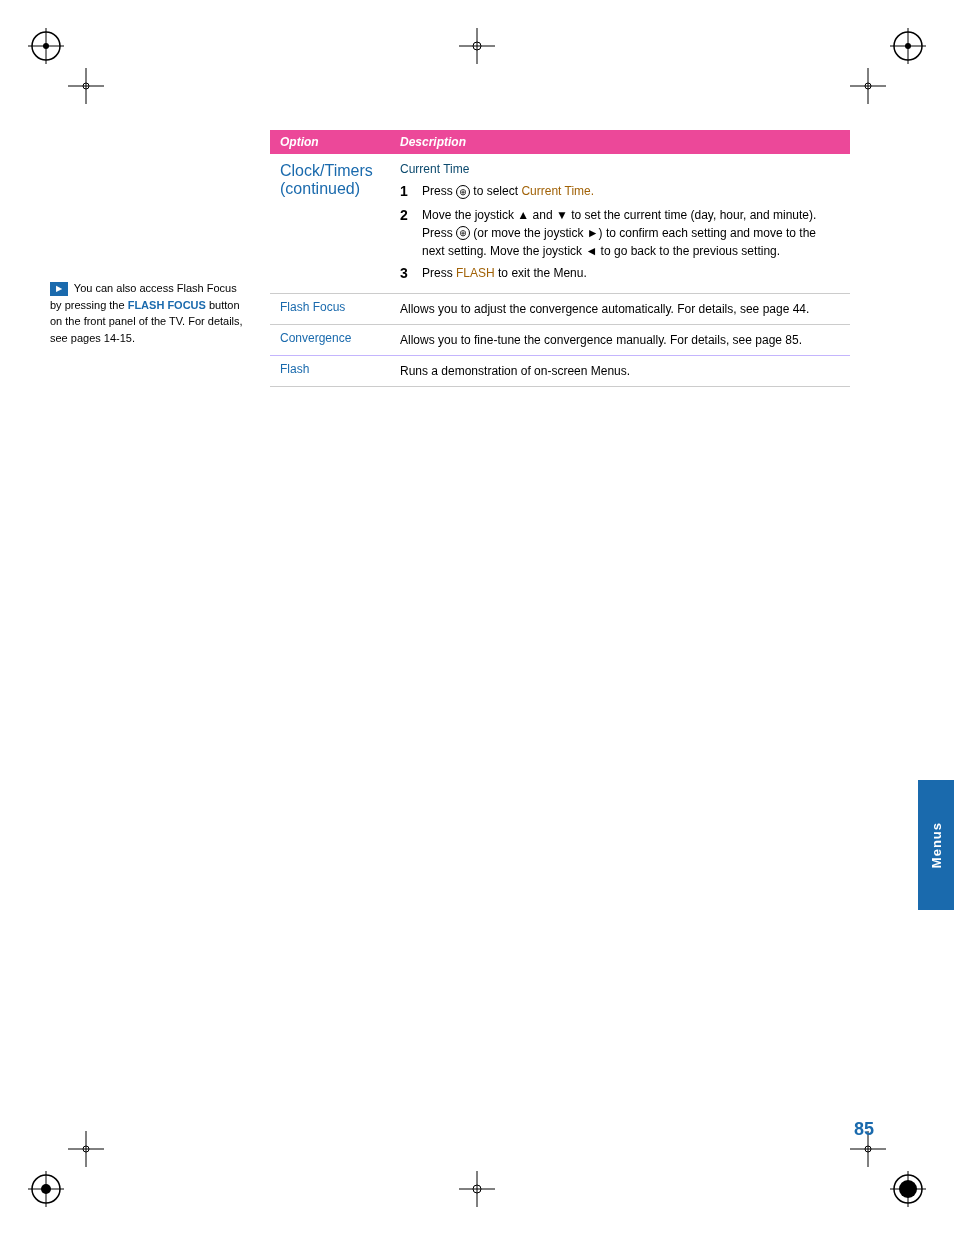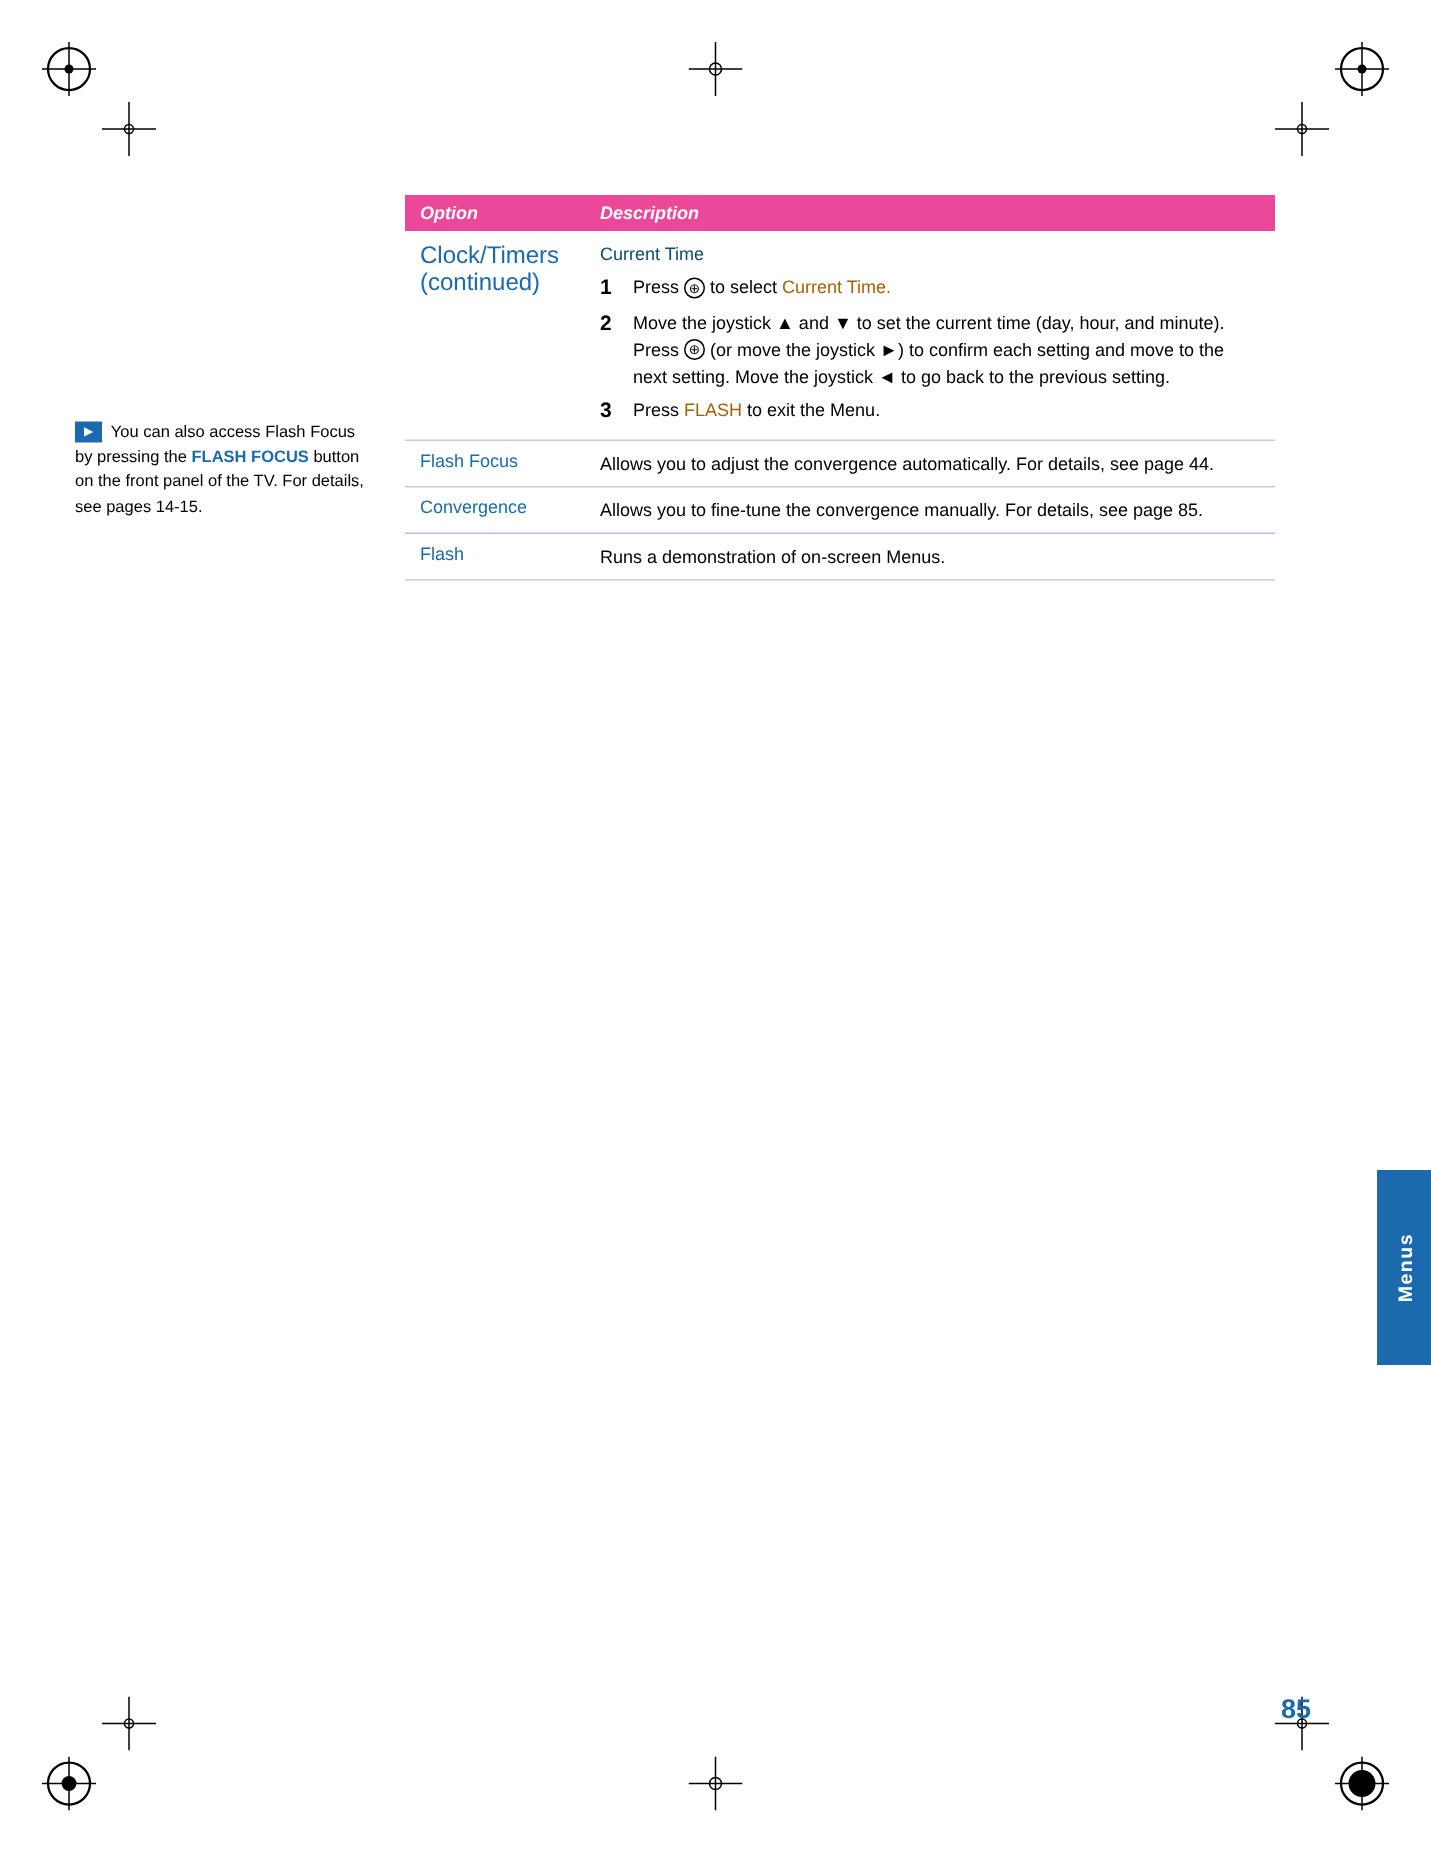--- a/index.html
+++ b/index.html
@@ -169,21 +169,21 @@
       font-size: 13px;
       font-weight: bold;
       writing-mode: vertical-rl;
       transform: rotate(180deg);
       letter-spacing: 1px;
     }
 
     
     .page-number {
       position: absolute;
-      bottom: 85px;
+      bottom: 95px;
       right: 80px;
       font-size: 18px;
       font-weight: bold;
       color: #1a6aad;
     }
 
   </style>
 </head>
 <body>
 

